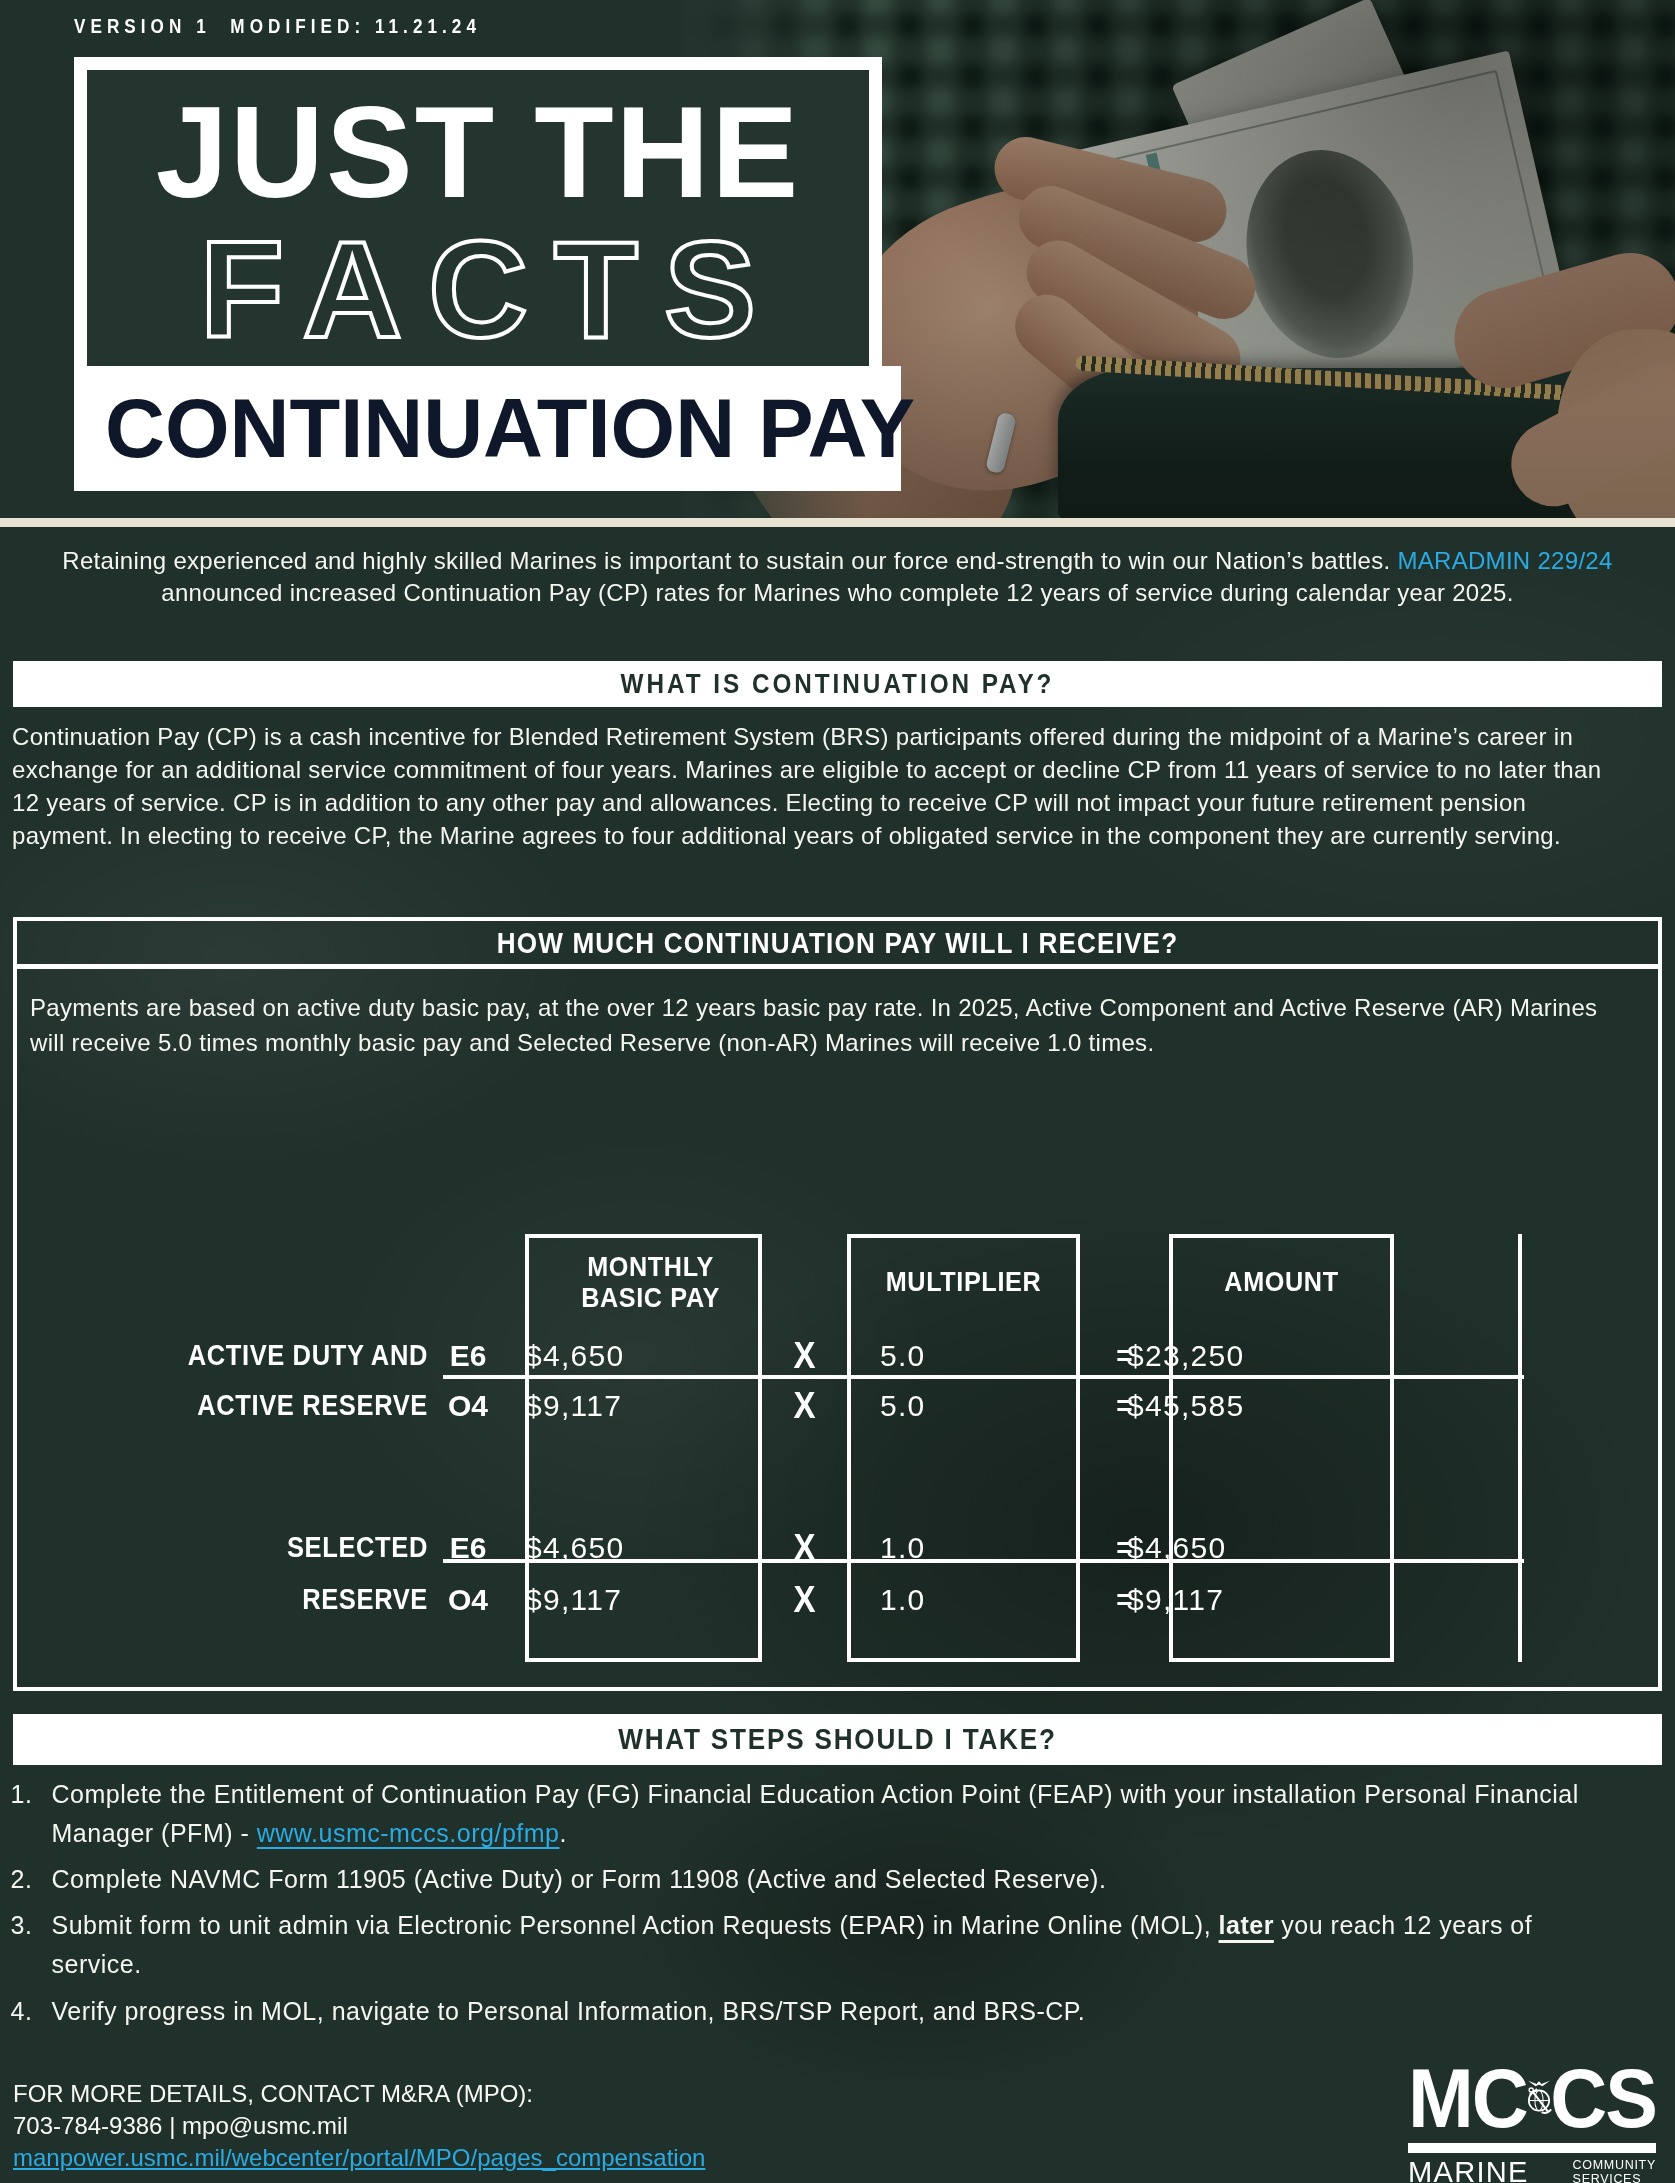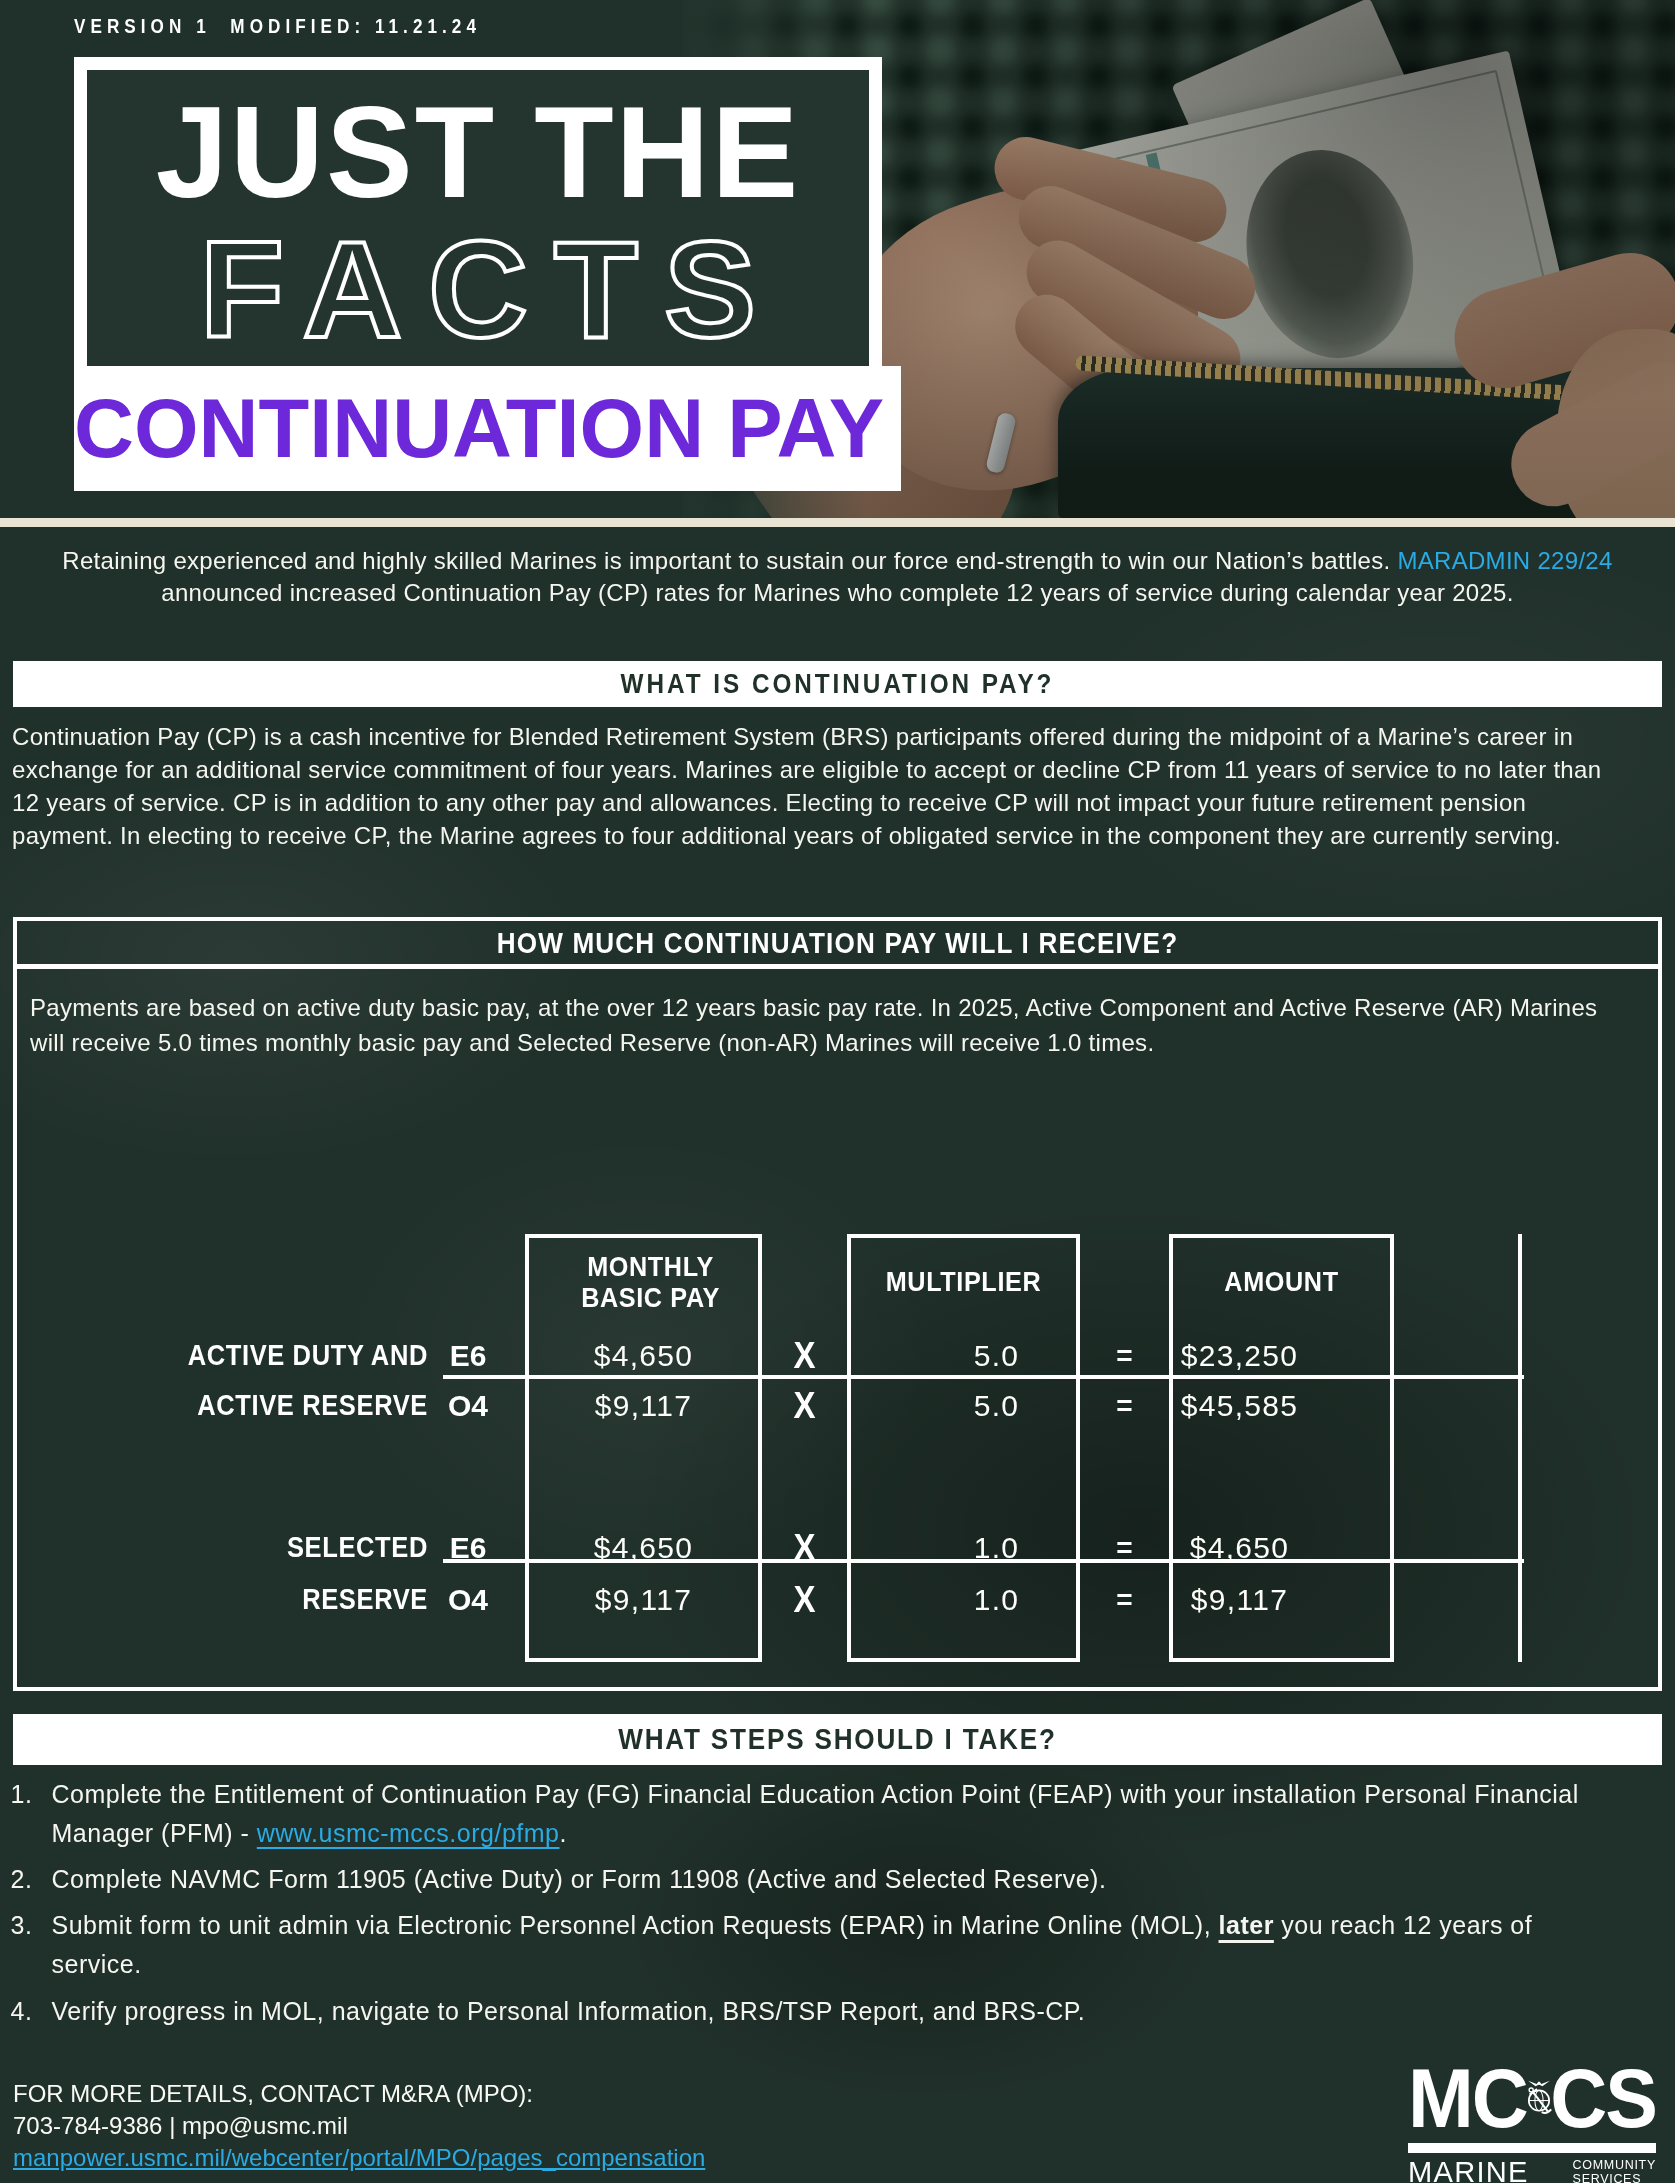--- a/index.html
+++ b/index.html
@@ -60,21 +60,21 @@
   
   .version{position:absolute;left:74px;top:14.5px;z-index:4;color:#fff;font-size:20.4px;font-weight:bold;
       letter-spacing:6px;white-space:pre;transform:scaleX(.84);transform-origin:left center;}
   .title-box{position:absolute;left:74px;top:57px;width:808px;height:309px;z-index:3;
       border:13px solid #fff;border-bottom:none;background:#24352f;box-sizing:border-box;}
   .just-the{margin-top:17px;text-align:center;font-size:130px;line-height:1;font-weight:bold;
       color:#fff;letter-spacing:2px;}
   .facts{margin-top:2.6px;text-align:center;font-size:138px;line-height:1;font-weight:bold;
       color:#24352f;-webkit-text-stroke:4px #ffffff;letter-spacing:26px;text-indent:26px;}
   .band{position:absolute;left:74px;top:366px;width:827px;height:125px;background:#fff;z-index:4;}
-  .cpay{font-size:83px;font-weight:bold;color:#6d28d9;line-height:125px;padding-left:0;
+  .cpay{font-size:83px;font-weight:bold;color:#0f172a;line-height:125px;padding-left:31px;
       letter-spacing:0;white-space:nowrap;}
   .beige{position:absolute;left:0;top:518px;width:1675px;height:8.5px;background:#e8e3d3;z-index:4;}
   
   .intro{position:absolute;left:0;top:545px;width:1675px;text-align:center;z-index:2;}
   .intro-text{display:inline-block;max-width:1577px;font-size:24px;line-height:32px;letter-spacing:0.3px;color:#f6f6f1;}
   a.link,span.link{color:#2aabe3;text-decoration:none;}
   .whitebar{position:absolute;left:13px;width:1649px;background:#fff;z-index:2;}
   .bar1{top:661px;height:46px;}
   .bar2{top:1714px;height:51px;}
   .bar-text{text-align:center;font-weight:bold;color:#20312a;transform:scaleX(.9);transform-origin:center;}
@@ -98,21 +98,21 @@
   .col-header{height:87px;display:flex;align-items:center;justify-content:center;text-align:center;
       font-size:28px;font-weight:bold;line-height:31px;color:#fff;transform:scaleX(.9);letter-spacing:0.7px;}
   .vline{position:absolute;left:1501px;top:0;width:4px;height:428px;background:#fff;}
   .gdiv{position:absolute;left:426px;width:1081px;height:4px;background:#fff;}
   .gdiv1{top:141px;} .gdiv2{top:325px;}
   .trow{position:absolute;left:0;width:1528px;height:39px;}
   .trow span{position:absolute;top:0;height:39px;line-height:39px;display:block;}
   .lbl{left:0;width:411px;text-align:right;font-size:29px;font-weight:bold;letter-spacing:0.7px;
       transform:scaleX(.88);transform-origin:right center;color:#fff;}
   .rank{left:420px;width:62px;text-align:center;font-size:30px;font-weight:bold;color:#fff;}
-  .val{text-align:center;font-size:30px;font-weight:400;letter-spacing:1.3px;color:#fdfdf9;}
+  .val{text-align:left;font-size:30px;font-weight:400;letter-spacing:1.3px;color:#fdfdf9;}
   .pay{left:508px;width:237px;}
   .mult{left:830px;width:233px;margin-left:33px;}
   .amt{left:1110px;width:225px;}
   .op{text-align:center;font-weight:bold;color:#fff;}
   .opx{left:745px;width:85px;font-size:33px;transform:scaleY(1.12);}
   .opeq{left:1063px;width:89px;font-size:28px;}
   .r1{top:102px;} .r2{top:152px;} .r3{top:294px;} .r4{top:346px;}
   
   .steps{position:absolute;left:10.5px;top:1775px;width:1606px;z-index:2;}
   .step{position:relative;padding-left:41px;font-size:25px;line-height:39px;letter-spacing:0.5px;

